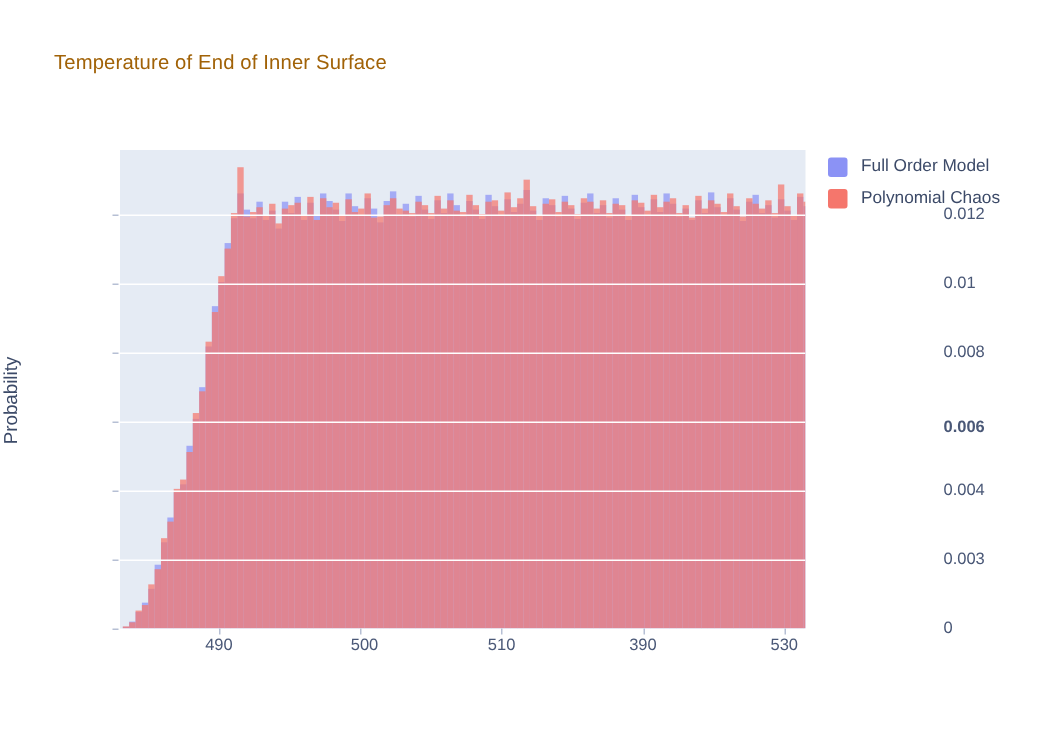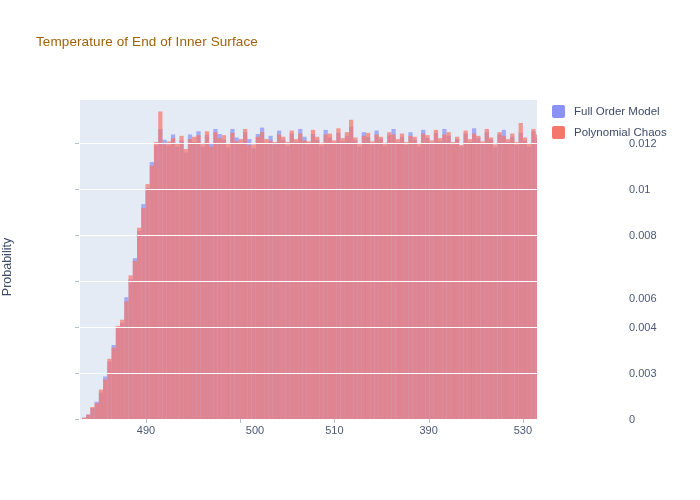--- a/index.html
+++ b/index.html
@@ -422,31 +422,31 @@
         <span class="legend-text">Polynomial Chaos</span>
       </div>
     </div>
 
 <div class="ytick-label" style="top: 419px; width: 71px;">0</div>
     <div class="ytick-mark" style="top: 419px;"></div>
     <div class="ytick-label" style="top: 373.035px; width: 71px;">0.003</div>
     <div class="ytick-mark" style="top: 373.035px;"></div>
     <div class="ytick-label" style="top: 327.069px; width: 71px;">0.004</div>
     <div class="ytick-mark" style="top: 327.069px;"></div>
-    <div class="ytick-label" style="top: 298px; width: 71px;">0.006</div>
+    <div class="ytick-label" style="top: 285px; width: 71px; font-weight: bold;">0.006</div>
     <div class="ytick-mark" style="top: 281.104px;"></div>
     <div class="ytick-label" style="top: 235.138px; width: 71px;">0.008</div>
     <div class="ytick-mark" style="top: 235.138px;"></div>
     <div class="ytick-label" style="top: 189.173px; width: 71px;">0.01</div>
     <div class="ytick-mark" style="top: 189.173px;"></div>
     <div class="ytick-label" style="top: 143.207px; width: 71px;">0.012</div>
     <div class="ytick-mark" style="top: 143.207px;"></div>
     <div class="xtick-label" style="left: 145.959px;">490</div>
     <div class="xtick-mark" style="left: 145.959px;"></div>
-    <div class="xtick-label" style="left: 255px;">500</div>
+    <div class="xtick-label" style="left: 243px;">500</div>
     <div class="xtick-mark" style="left: 240.186px;"></div>
     <div class="xtick-label" style="left: 334.412px;">510</div>
     <div class="xtick-mark" style="left: 334.412px;"></div>
     <div class="xtick-label" style="left: 428.639px;">390</div>
     <div class="xtick-mark" style="left: 428.639px;"></div>
     <div class="xtick-label" style="left: 522.866px;">530</div>
     <div class="xtick-mark" style="left: 522.866px;"></div>
   </div>
 
 </body></html>

